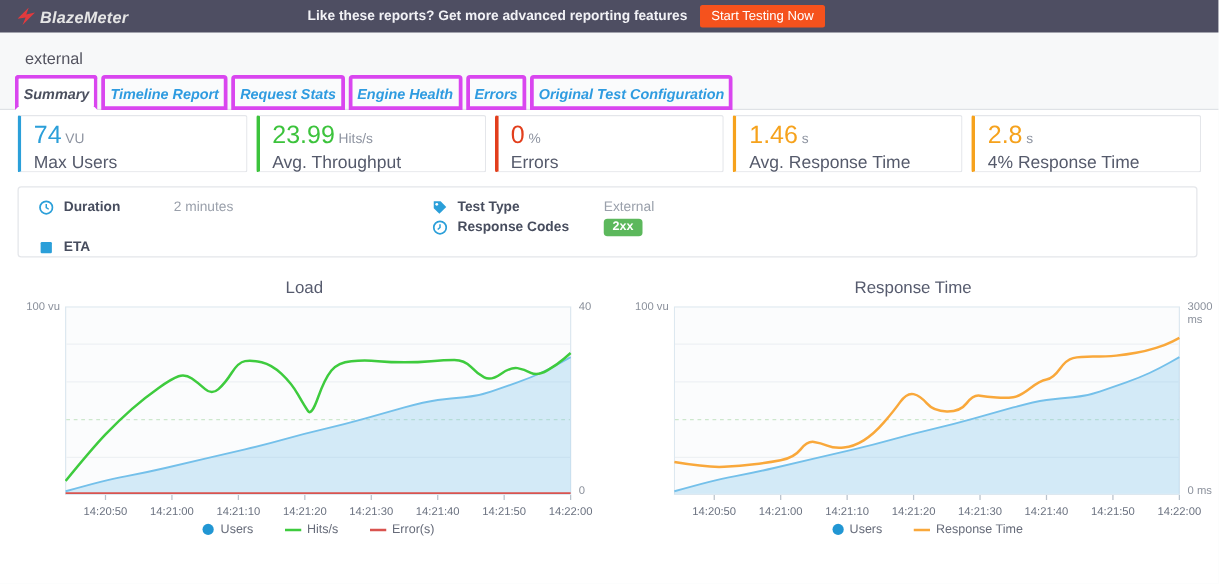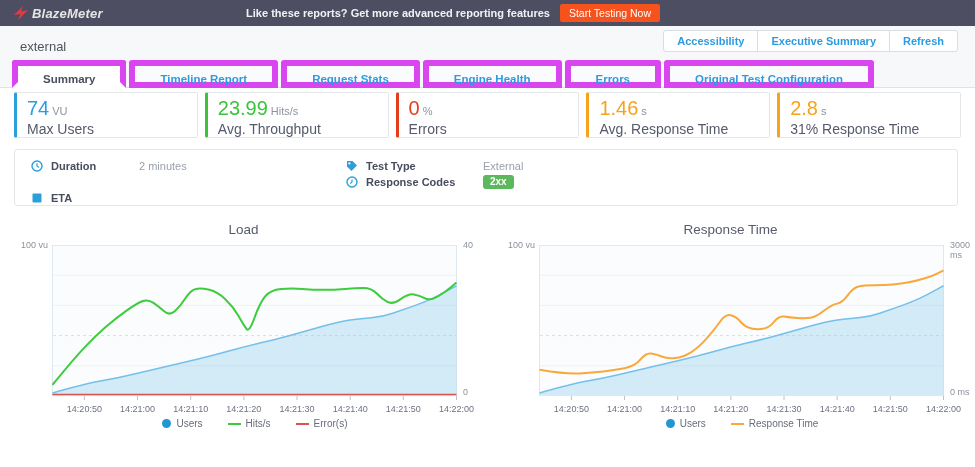--- a/index.html
+++ b/index.html
@@ -17,21 +17,21 @@
   
   .test-name { position:absolute; left:20px; top:39px; font-size:13px; color:#53535f; }
   .btn-group { position:absolute; right:17px; top:30px; display:flex; }
   .btn-group button { background:#fff; border:1px solid #d9dee3; color:#2e9be0; font-size:11px; font-weight:bold; padding:4px 13px; margin-left:-1px; cursor:pointer; font-family:"Liberation Sans", sans-serif; }
   .btn-group button:first-child { border-radius:3px 0 0 3px; margin-left:0; }
   .btn-group button:last-child { border-radius:0 3px 3px 0; }
 
   
   .content { position:absolute; top:87px; left:0; right:0; bottom:0; background:#fff; border-top:1px solid #dfe2e6; }
   .tabs { position:absolute; top:60px; left:12px; height:28px; display:flex; z-index:3; }
-  .tab { height:28px; line-height:26px; padding:0 25px; margin-right:3px; background:#fafbfc; border:6px solid #d946ef; border-radius:3px 3px 0 0; color:#2e9be0; font-size:11.5px; font-weight:bold; cursor:pointer; }
+  .tab { height:28px; line-height:26px; padding:0 4px; margin-right:3px; background:#fafbfc; border:3px solid #d946ef; border-radius:3px 3px 0 0; color:#2e9be0; font-size:11.5px; font-weight:bold; cursor:pointer;font-style:italic; }
   .tab.active { background:#fff; color:#4a4f5e; border-bottom-color:#fff; }
 
   
   .kpis { position:absolute; top:92px; left:14px; right:14px; display:flex; gap:7px; z-index:2; }
   .kpi { flex:1; height:46px; background:#fff; border:1px solid #e4e6ea; border-left:3px solid #999; border-radius:2px; padding:3px 10px 0; }
   .kpi-value { font-size:20px; line-height:24px; }
   .kpi-unit { font-size:11px; color:#8d93a0; margin-left:3px; }
   .kpi-label { font-size:14px; color:#555a6b; margin-top:1px; }
 
   
@@ -74,25 +74,20 @@
       </svg>
       <span class="logo-text">BlazeMeter</span>
     </div>
     <div class="promo-group">
       <span class="promo">Like these reports? Get more advanced reporting features</span>
       <button class="cta" style="background: rgb(245, 82, 29);">Start Testing Now</button>
     </div>
   </div>
 
   <div class="test-name">external</div>
-  <div class="btn-group">
-    <button>Accessibility</button>
-    <button>Executive Summary</button>
-    <button>Refresh</button>
-  </div>
 
   <div class="tabs">
     <div class="tab active">Summary</div>
     <div class="tab">Timeline Report</div>
     <div class="tab">Request Stats</div>
     <div class="tab">Engine Health</div>
     <div class="tab">Errors</div>
     <div class="tab">Original Test Configuration</div>
   </div>
 
@@ -110,21 +105,21 @@
     <div class="kpi" style="border-left-color: rgb(226, 62, 28);">
       <div><span class="kpi-value" style="color: rgb(226, 62, 28);">0</span><span class="kpi-unit">%</span></div>
       <div class="kpi-label">Errors</div>
     </div>
     <div class="kpi" style="border-left-color: rgb(246, 162, 28);">
       <div><span class="kpi-value" style="color: rgb(246, 162, 28);">1.46</span><span class="kpi-unit">s</span></div>
       <div class="kpi-label">Avg. Response Time</div>
     </div>
     <div class="kpi" style="border-left-color: rgb(246, 162, 28);">
       <div><span class="kpi-value" style="color: rgb(246, 162, 28);">2.8</span><span class="kpi-unit">s</span></div>
-      <div class="kpi-label">31% Response Time</div>
+      <div class="kpi-label">4% Response Time</div>
     </div>
   </div>
 
   <div class="info">
     <div class="info-row row-l0">
       <svg class="info-icon" viewBox="0 0 12 12">
           <circle cx="6" cy="6" r="5" fill="none" stroke="#2b9fd9" stroke-width="1.4"></circle>
           <path d="M6 3.2 V6 L8 7.4" fill="none" stroke="#2b9fd9" stroke-width="1.2"></path>
         </svg>
       <span class="info-label">Duration</span>

